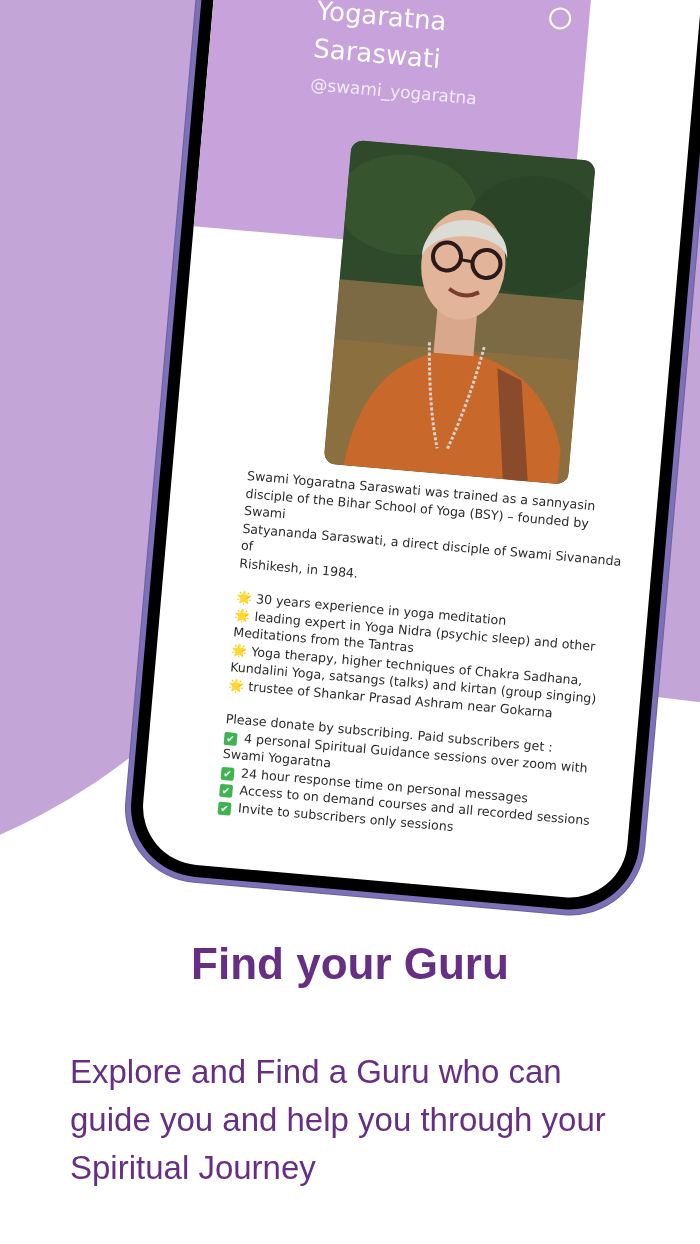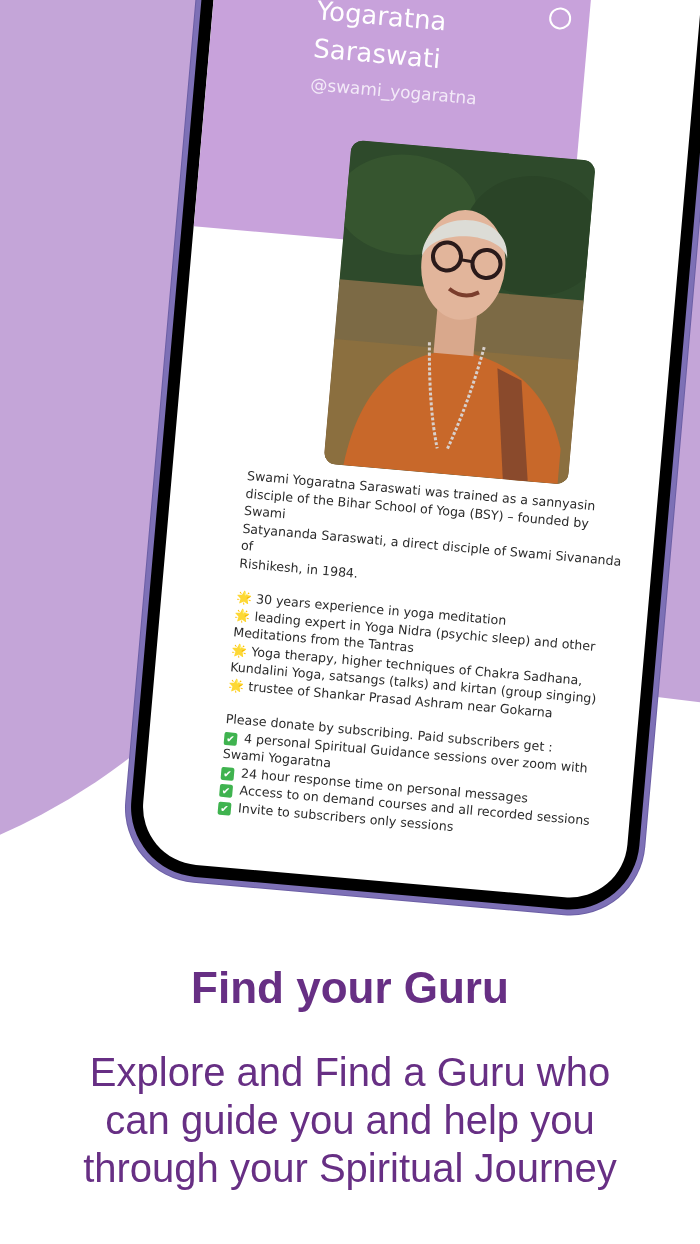--- a/index.html
+++ b/index.html
@@ -82,33 +82,33 @@
     .bio p { margin: 0 0 17px 0; }
     .bio .line { display: block; }
     .emoji-star { color: #f5b800; }
     .emoji-check {
       display: inline-block; width: 13px; height: 13px;
       background: #3fb34f; border-radius: 2px;
       color: #fff; font-size: 10px; line-height: 13px; text-align: center;
       vertical-align: -1px; margin-right: 3px;
     }
     .headline {
-      position: absolute; left: 0; top: 963px; width: 700px;
+      position: absolute; left: 0; top: 939px; width: 700px;
       text-align: center;
       color: #672f84;
       font-family: "Liberation Sans", sans-serif;
       font-weight: bold; font-size: 44px;
       margin: 0;
     }
     .subhead {
       position: absolute; left: 70px; top: 1048px; width: 560px;
-      text-align: center;
+      text-align: left;
       color: #672f84;
       font-family: "Liberation Sans", sans-serif;
-      font-size: 40px; line-height: 48px;
+      font-size: 33px; line-height: 48px;
       margin: 0;
     }
   </style>
 </head>
 <body>
 
 <div class="bg-blob-left"></div>
 <div class="bg-blob-right"></div>
 
 <div class="phone-wrap">

